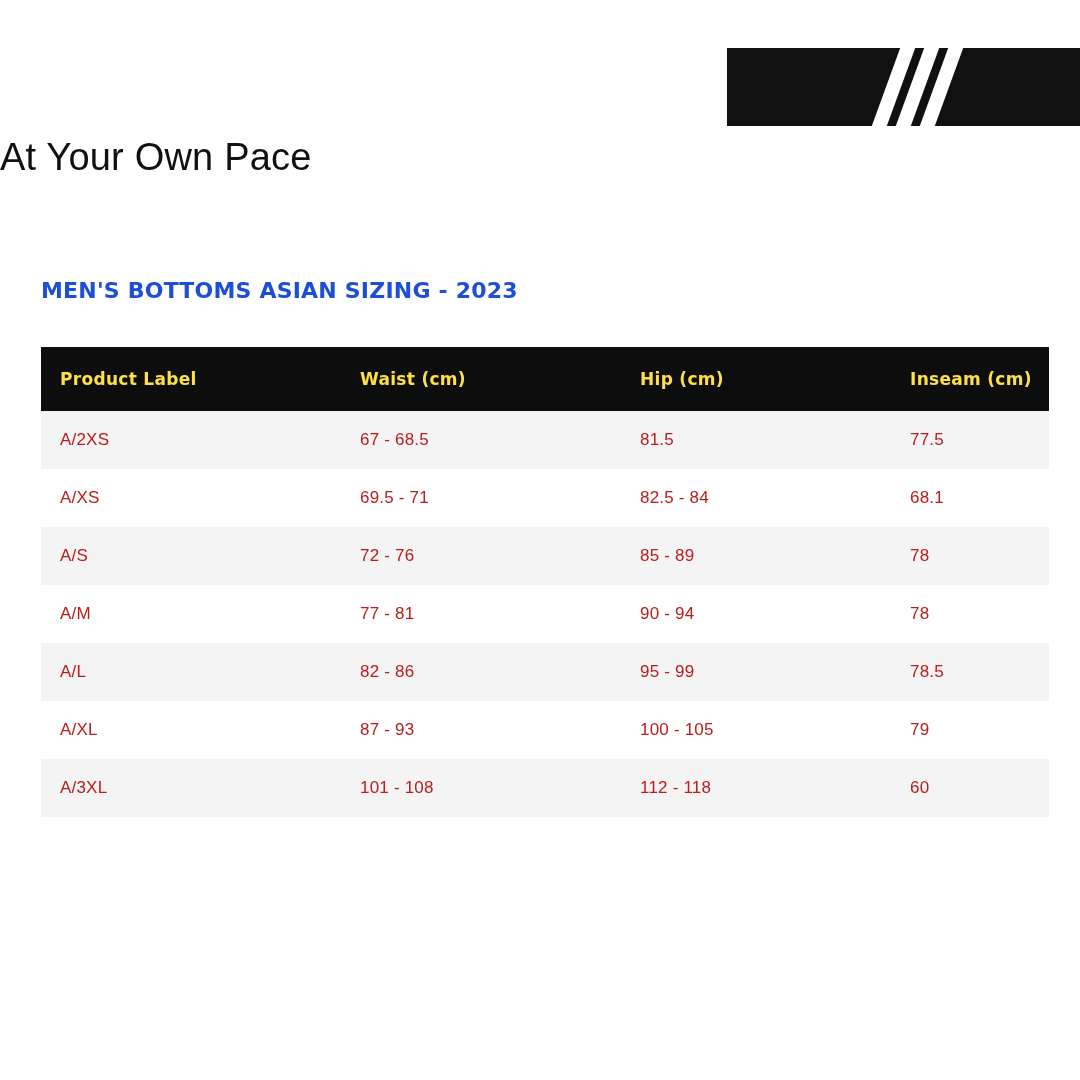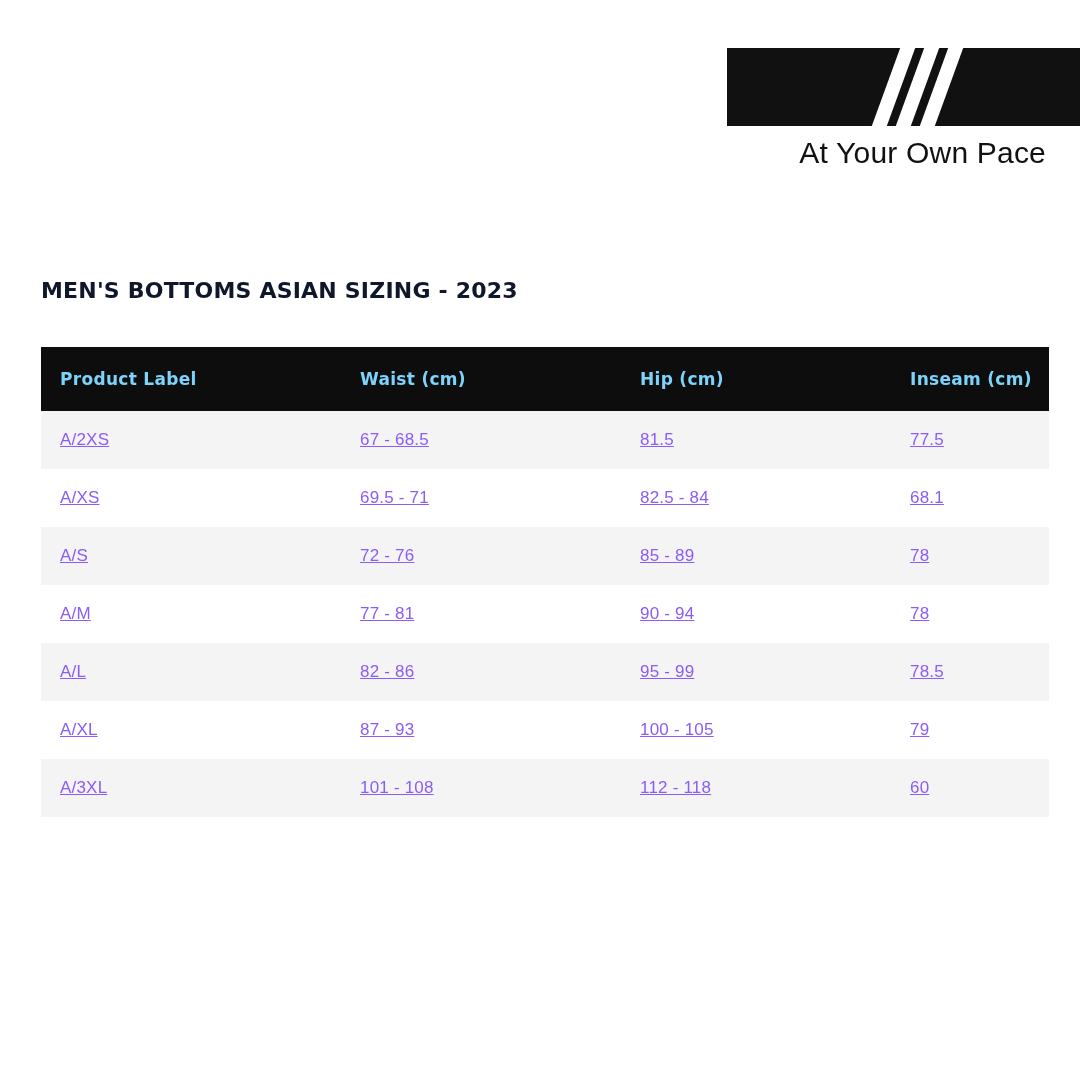--- a/index.html
+++ b/index.html
@@ -72,70 +72,69 @@
     top: 9px;
     left: 20px;
     width: 22px;
     height: 38px;
   }
   .tagline {
     position: absolute;
     top: 136px;
     left: 0;
     width: 1046px;
-    text-align: right;
+    text-align: left;
     color: #111111;
     font-family: "Liberation Sans", sans-serif;
-    font-size: 30px;
+    font-size: 38px;
     font-weight: 400;
     letter-spacing: 0.2px;
   }
 
   
   .table-title {
     position: absolute;
     top: 278px;
     left: 41px;
     font-family: "DejaVu Sans", sans-serif;
     font-weight: bold;
     font-size: 22px;
     letter-spacing: 0.2px;
-    color: #0f172a;
+    color: #1d4ed8;
   }
 
   
   .size-table {
     position: absolute;
     top: 347px;
     left: 41px;
     width: 1008px;
     border-collapse: collapse;
     table-layout: fixed;
   }
   .size-table th {
     background: #0d0d0d;
-    color: #7dd3fc;
+    color: #fde047;
     text-align: left;
     font-family: "DejaVu Sans", sans-serif;
     font-weight: bold;
     font-size: 17px;
     letter-spacing: 0.3px;
     height: 64px;
     padding: 0 0 0 19px;
     vertical-align: middle;
   }
   .size-table td {
     height: 58px;
     padding: 0 0 0 19px;
     font-family: "Liberation Sans", sans-serif;
     font-size: 17px;
-    color: #8b5cf6;
+    color: #b91c1c;
     vertical-align: middle;
     letter-spacing: 0.2px;
-    text-decoration: underline;
   }
   .size-table tbody tr:nth-child(odd) { background: #f4f4f4; }
   .size-table tbody tr:nth-child(even) { background: #ffffff; }
 
   .col-0 { width: 300px; }
   .col-1 { width: 280px; }
   .col-2 { width: 270px; }
   .col-3 { width: 158px; }
 </style>
 </head>

